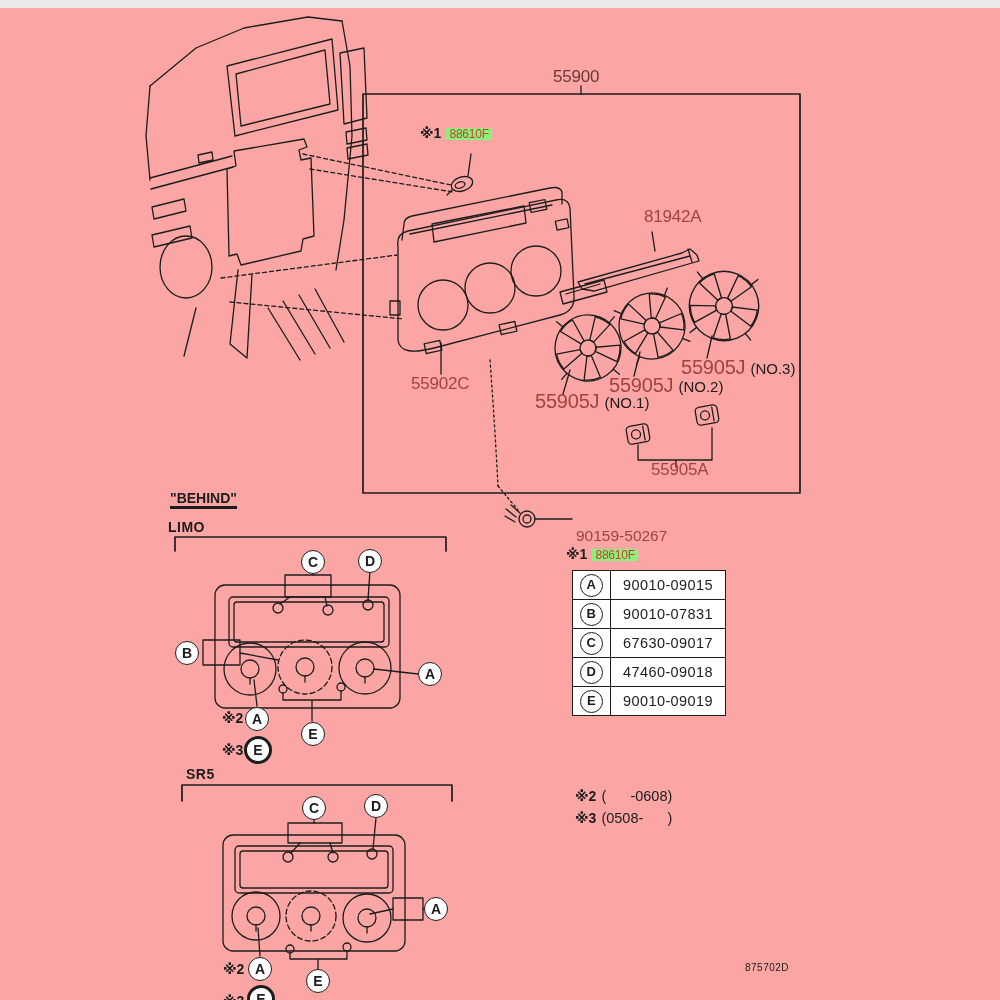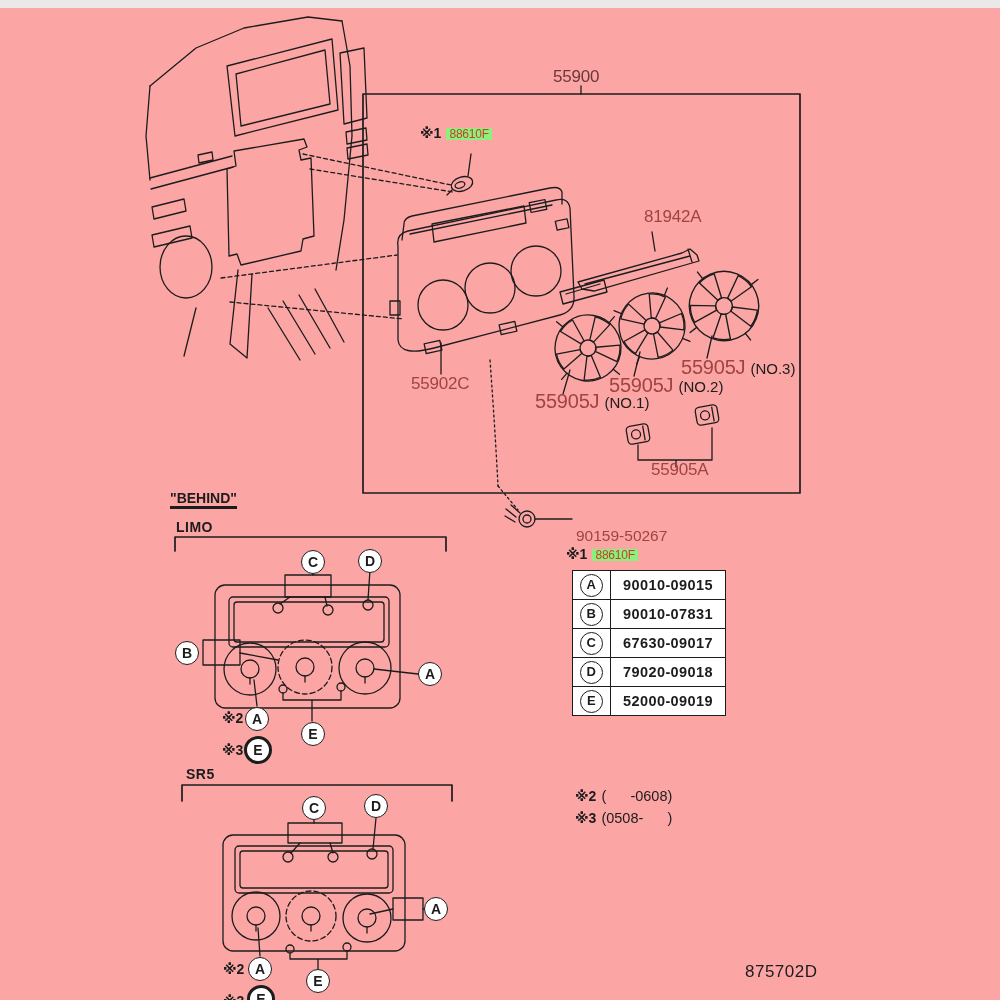--- a/index.html
+++ b/index.html
@@ -18,25 +18,25 @@
   .row{display:flex;align-items:baseline;gap:5px;}
   .circle{position:absolute;z-index:3;width:22px;height:22px;border:1.7px solid #1c1c1c;
           border-radius:50%;background:#fff;display:flex;align-items:center;justify-content:center;
           font-size:14px;font-weight:bold;}
   .circle.bold{border-width:3.2px;}
   .grade{font-size:14px;font-weight:bold;letter-spacing:0.5px;}
   .behind{font-size:14px;font-weight:bold;border-bottom:3px solid #1c1c1c;padding-bottom:1px;}
   table.bulbs{position:absolute;left:572px;top:562px;z-index:2;border-collapse:collapse;background:#fff;}
   table.bulbs td{border:1.7px solid #1c1c1c;height:26px;font-size:14.5px;letter-spacing:0.4px;}
   td.lcol{width:35px;text-align:center;}
-  td.pcol{width:112px;text-align:center;font-weight:bold;}
+  td.pcol{width:112px;text-align:center;}
   .tcirc{display:inline-block;width:21px;height:21px;border:1.5px solid #1c1c1c;border-radius:50%;
          font-size:13px;font-weight:bold;line-height:20px;text-align:center;}
   .note-line{font-size:14.5px;}
-  .footer{font-size:17px;letter-spacing:0.5px;}
+  .footer{font-size:10px;letter-spacing:0.5px;}
 </style>
 </head>
 <body>
 
 <div id="stage">
 
   <svg id="lineart" width="1000" height="1000" viewBox="0 0 1000 1000" fill="none" stroke="#1c1c1c" stroke-width="1.3" stroke-linecap="round" stroke-linejoin="round">
 
     <defs>
       <g id="knob">
@@ -250,31 +250,31 @@
     <tr>
       <td class="lcol"><span class="tcirc">B</span></td>
       <td class="pcol">90010-07831</td>
         </tr>
     <tr>
       <td class="lcol"><span class="tcirc">C</span></td>
       <td class="pcol">67630-09017</td>
         </tr>
     <tr>
       <td class="lcol"><span class="tcirc">D</span></td>
-      <td class="pcol">79020-09018</td>
+      <td class="pcol">47460-09018</td>
         </tr>
     <tr>
       <td class="lcol"><span class="tcirc">E</span></td>
-      <td class="pcol">52000-09019</td>
+      <td class="pcol">90010-09019</td>
         </tr>
   </tbody>
     </table>
 
   <div class="txt behind" style="left:170px;top:483px;">"BEHIND"</div>
-  <div class="txt grade" style="left:176px;top:512px;">LIMO</div>
+  <div class="txt grade" style="left:168px;top:512px;">LIMO</div>
   <div class="txt grade" style="left:186px;top:759px;">SR5</div>
 
   <div class="circle" style="left:301px;top:542px;">C</div>
   <div class="circle" style="left:358px;top:541px;">D</div>
   <div class="circle" style="left:175px;top:633px;">B</div>
   <div class="circle" style="left:418px;top:654px;">A</div>
   <div class="txt mark" style="left:222px;top:703px;">※2</div>
   <div class="circle" style="left:245px;top:699px;">A</div>
   <div class="circle" style="left:301px;top:714px;">E</div>
   <div class="txt mark" style="left:222px;top:735px;">※3</div>

